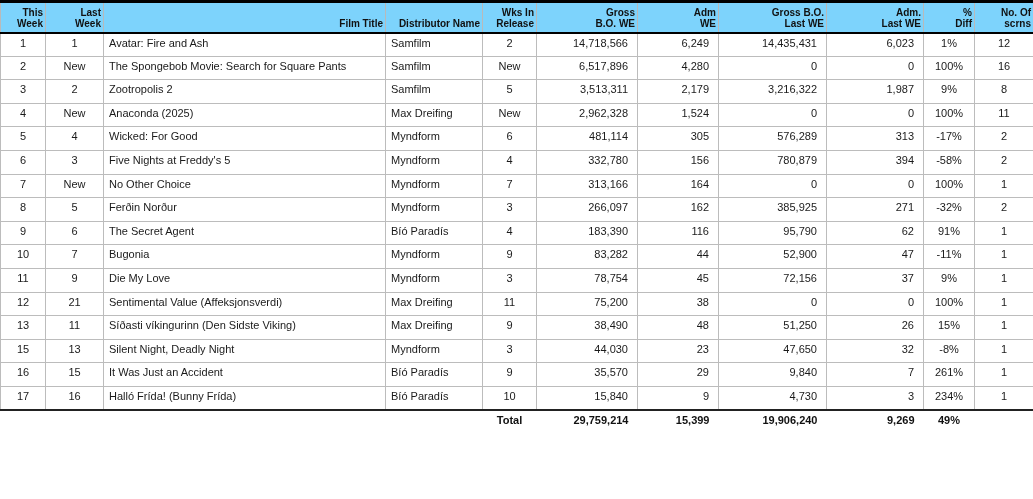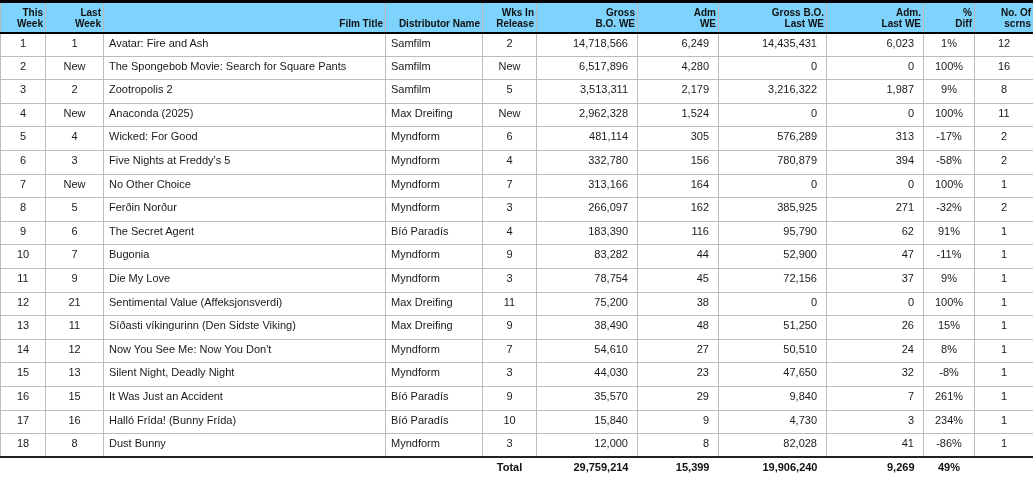--- a/index.html
+++ b/index.html
@@ -298,33 +298,20 @@
         <td class="al">Max Dreifing</td>
         <td class="ac">9</td>
         <td class="ar">38,490</td>
         <td class="ar">48</td>
         <td class="ar">51,250</td>
         <td class="ar">26</td>
         <td class="ac">15%</td>
         <td class="ac">1</td>
       </tr>
       <tr>
-        <td class="ac">14</td>
-        <td class="ac">12</td>
-        <td class="al">Now You See Me: Now You Don't</td>
-        <td class="al">Myndform</td>
-        <td class="ac">7</td>
-        <td class="ar">54,610</td>
-        <td class="ar">27</td>
-        <td class="ar">50,510</td>
-        <td class="ar">24</td>
-        <td class="ac">8%</td>
-        <td class="ac">1</td>
-      </tr>
-      <tr>
         <td class="ac">15</td>
         <td class="ac">13</td>
         <td class="al">Silent Night, Deadly Night</td>
         <td class="al">Myndform</td>
         <td class="ac">3</td>
         <td class="ar">44,030</td>
         <td class="ar">23</td>
         <td class="ar">47,650</td>
         <td class="ar">32</td>
         <td class="ac">-8%</td>
@@ -347,33 +334,20 @@
         <td class="ac">17</td>
         <td class="ac">16</td>
         <td class="al">Halló Frída! (Bunny Frída)</td>
         <td class="al">Bíó Paradís</td>
         <td class="ac">10</td>
         <td class="ar">15,840</td>
         <td class="ar">9</td>
         <td class="ar">4,730</td>
         <td class="ar">3</td>
         <td class="ac">234%</td>
-        <td class="ac">1</td>
-      </tr>
-      <tr>
-        <td class="ac">18</td>
-        <td class="ac">8</td>
-        <td class="al">Dust Bunny</td>
-        <td class="al">Myndform</td>
-        <td class="ac">3</td>
-        <td class="ar">12,000</td>
-        <td class="ar">8</td>
-        <td class="ar">82,028</td>
-        <td class="ar">41</td>
-        <td class="ac">-86%</td>
         <td class="ac">1</td>
       </tr>
     </tbody>
   <tfoot>
     <tr>
         <td class="ac"></td>
         <td class="ac"></td>
         <td class="al"></td>
         <td class="al"></td>
         <td class="ac">Total</td>

